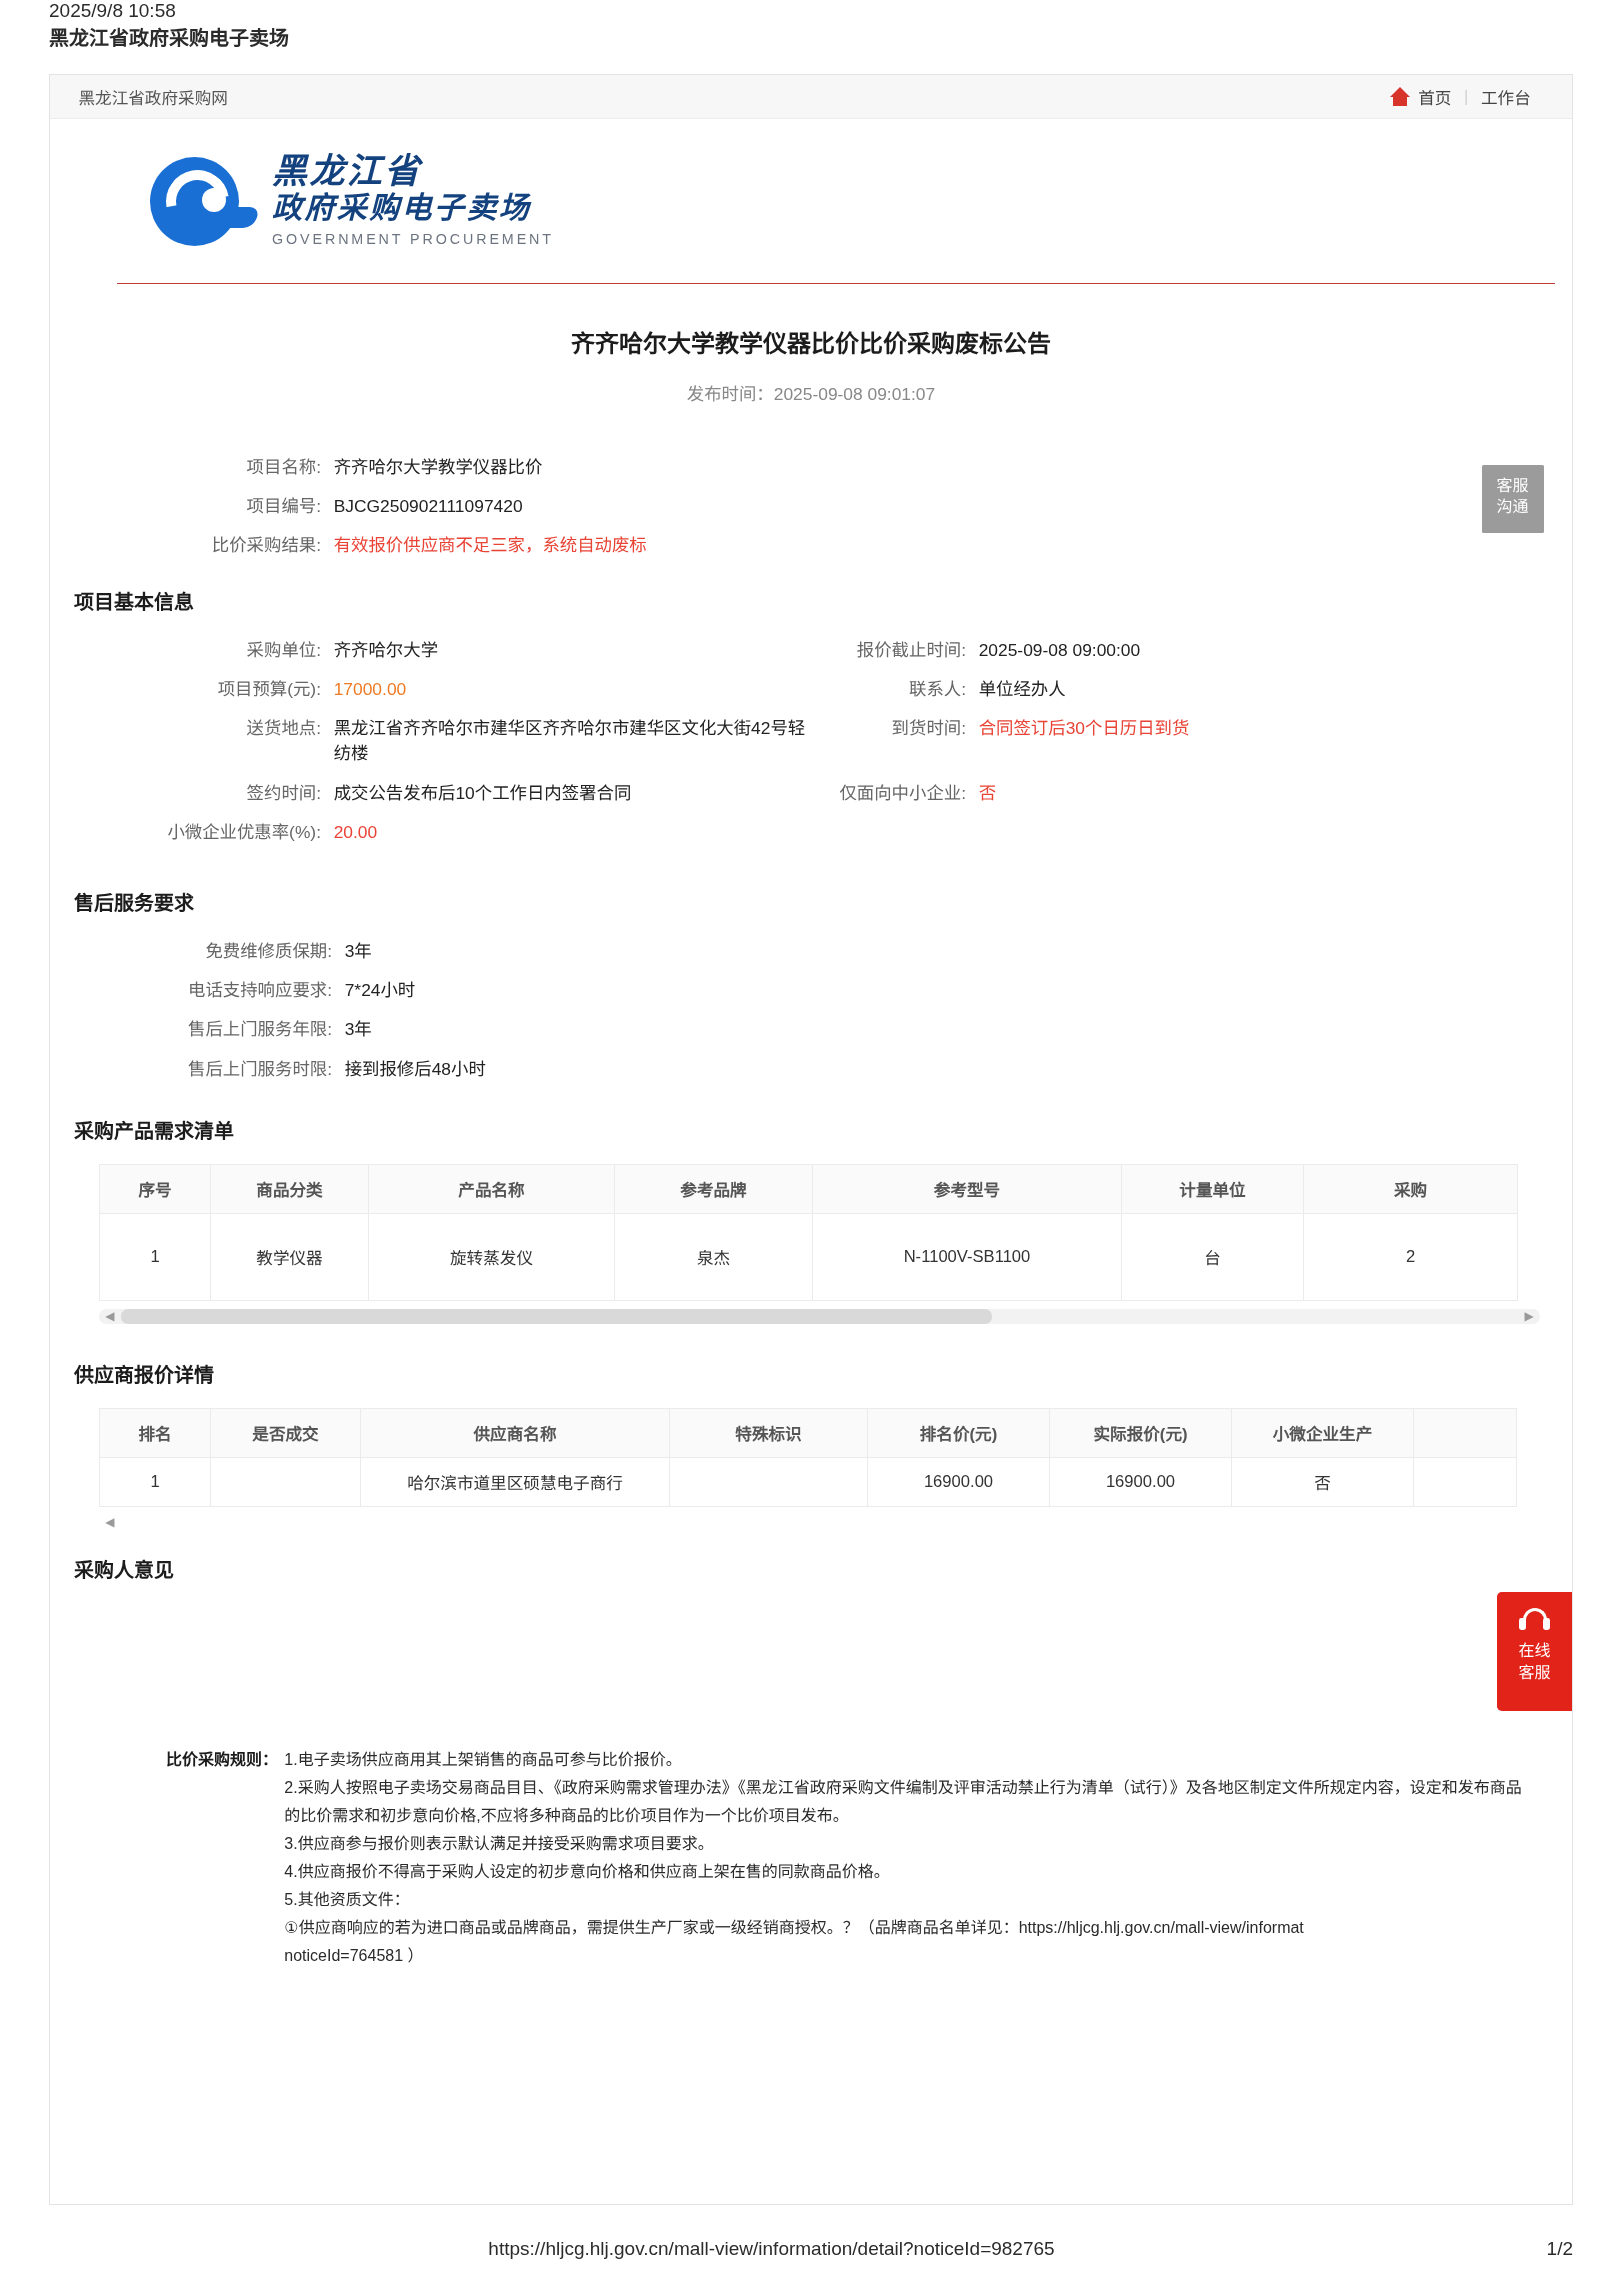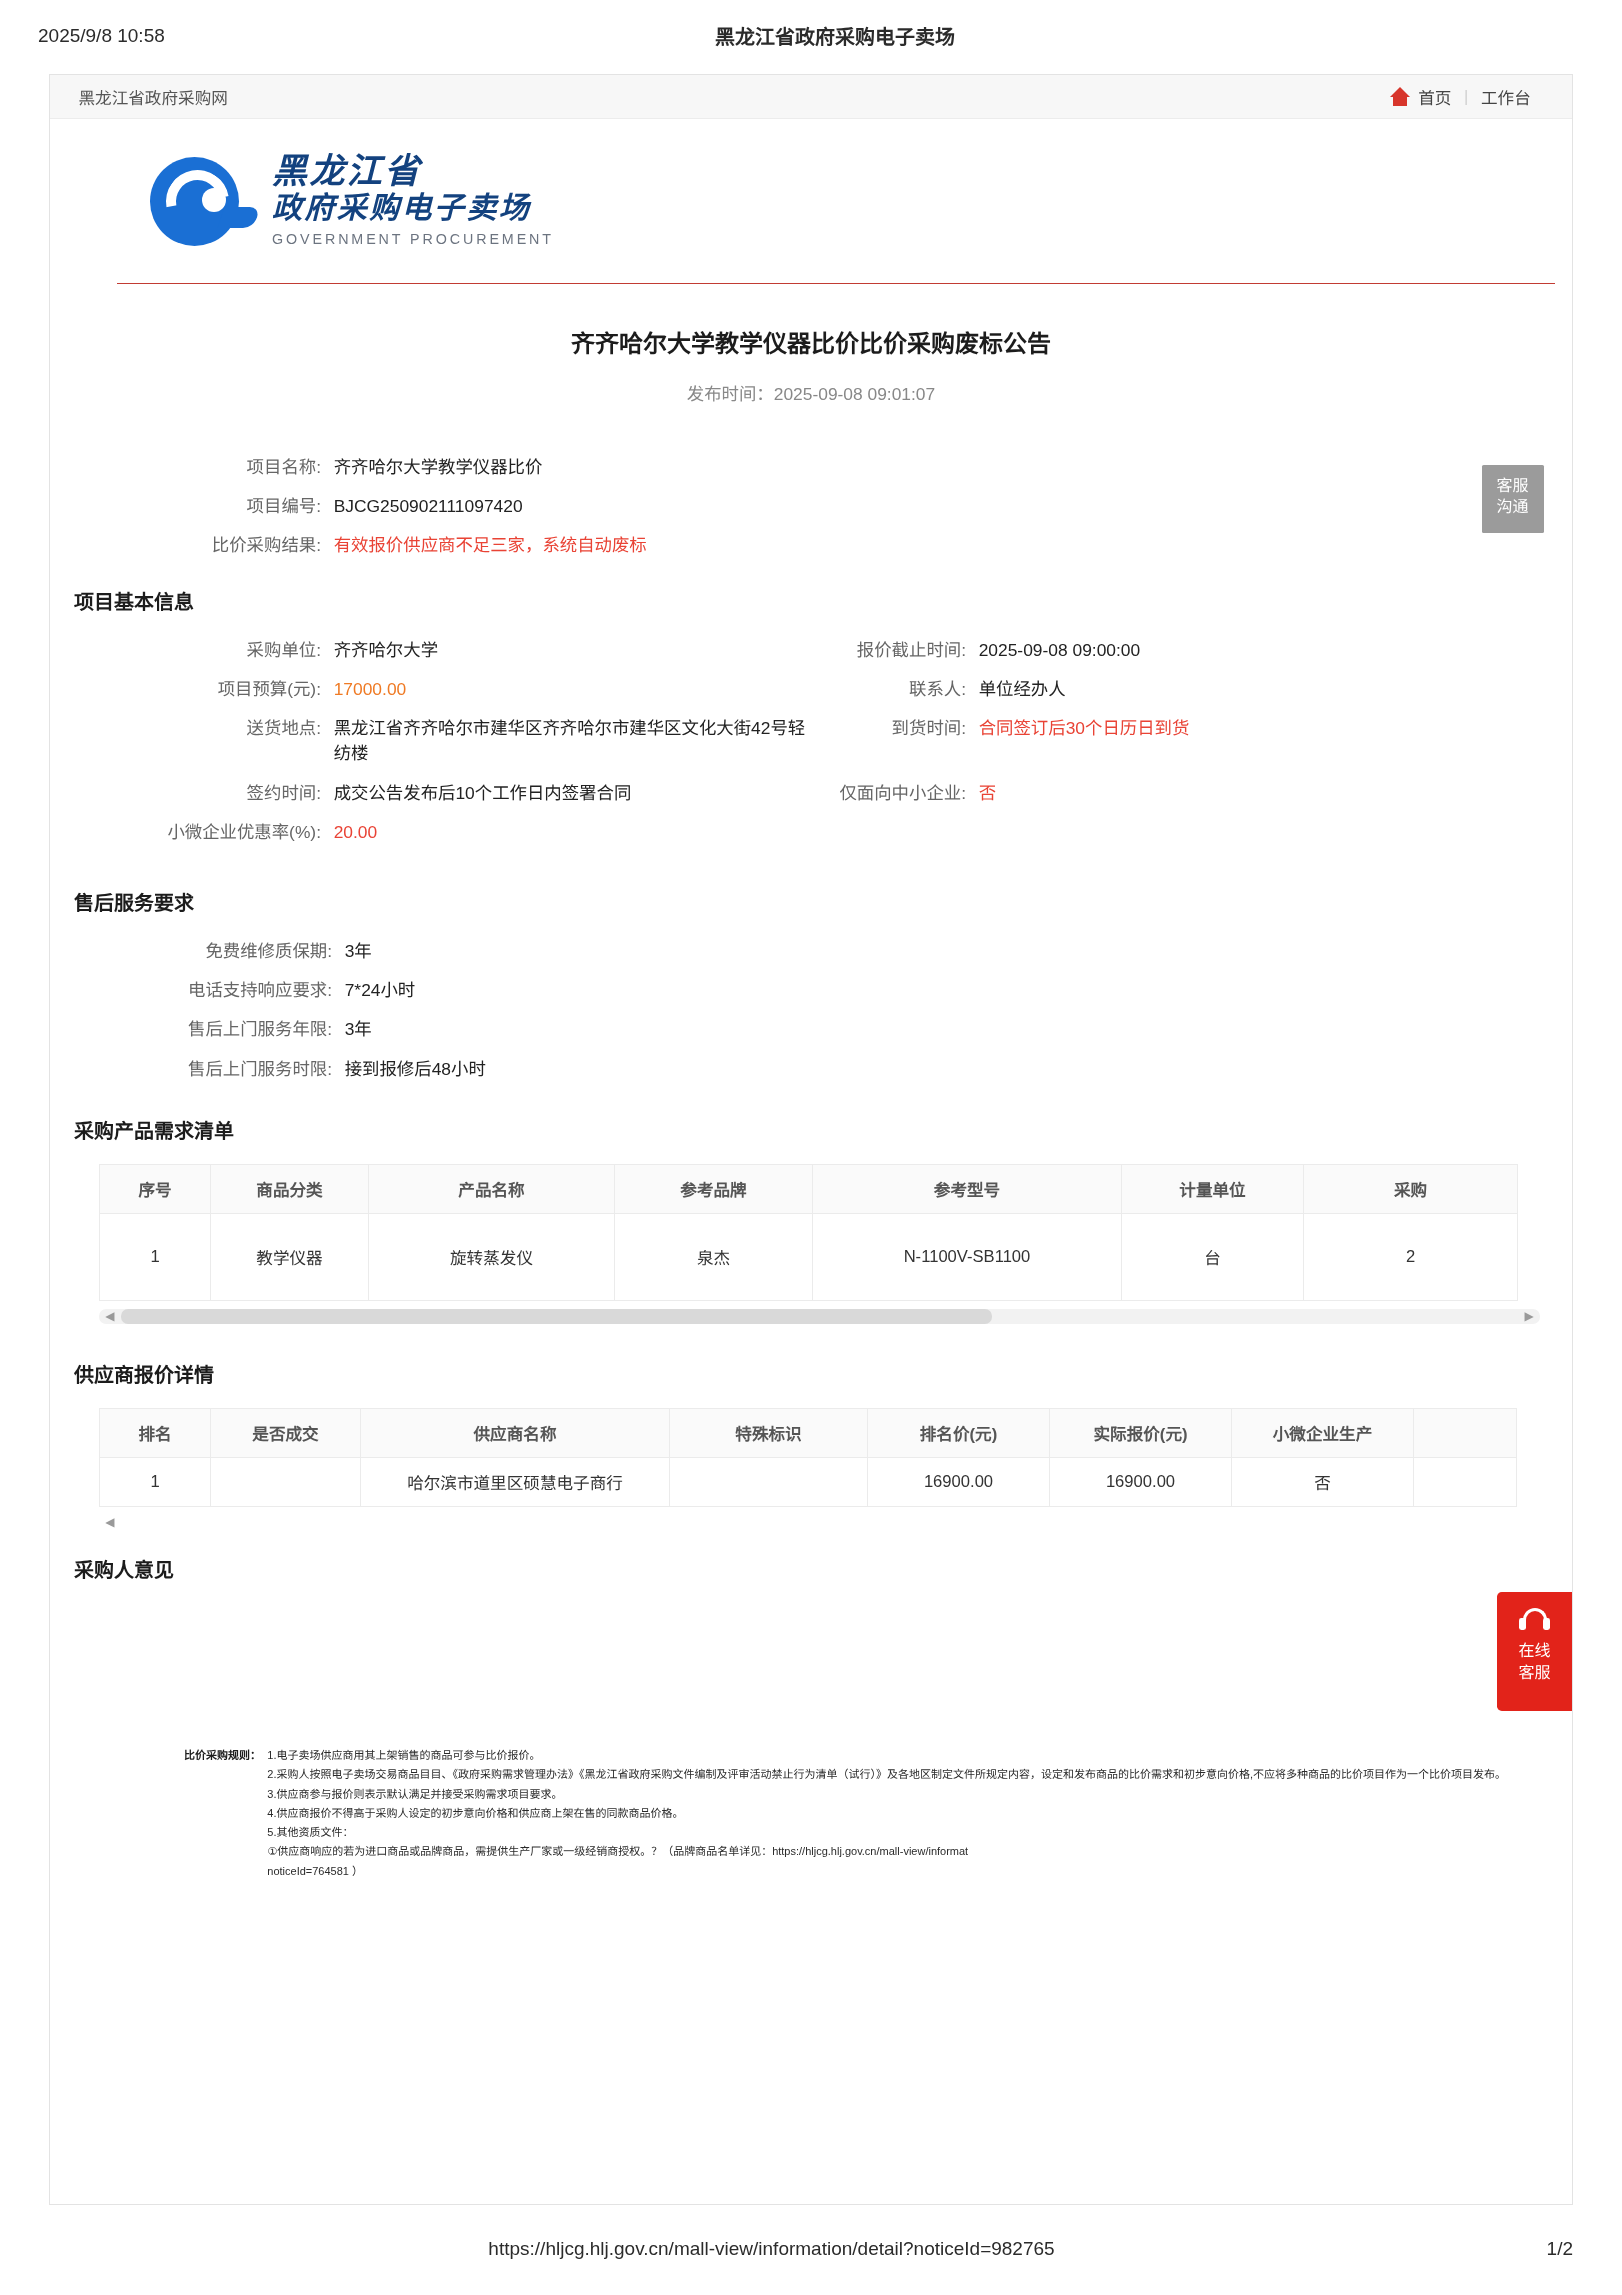--- a/index.html
+++ b/index.html
@@ -16,24 +16,25 @@
     font-size: 17.4px;
     color: #333;
   }
 
   
   .print-header {
     position: absolute;
     top: 0; left: 0; right: 0;
     height: 71px;
     display: flex;
-    align-items: center;
-    padding: 0 38px;
+    align-items: flex-start;
+    padding: 0 49px;
     font-size: 19px;
     color: #2b2b2b;
+    flex-direction: column;
   }
   .print-header .ph-date { width: 333px; }
   .print-header .ph-title {
     flex: 1;
     text-align: center;
     font-size: 20px;
     font-weight: bold;
     margin-right: 285px;
   }
 
@@ -326,23 +327,22 @@
   .hscroll .arrow-r { right: 6.3px; }
 
   .opinion-box {
     height: 119px;
   }
 
   
   .rules {
     display: flex;
     margin: 24px 48px 0 116px;
-    font-size: 11px;
+    font-size: 16px;
     line-height: 1.75;
-    justify-content: center;
   }
   .rules-label {
     font-weight: bold;
     color: #1c1c1c;
     white-space: nowrap;
     margin-right: 6.3px;
   }
   .rules-body { color: #2a2a2a; }
   .rules-body p { margin: 0; }
 

